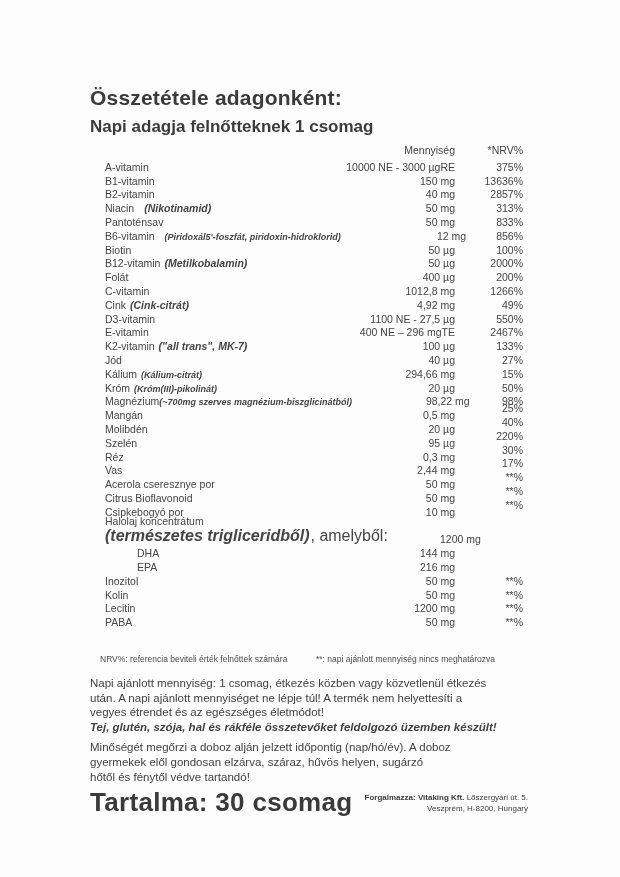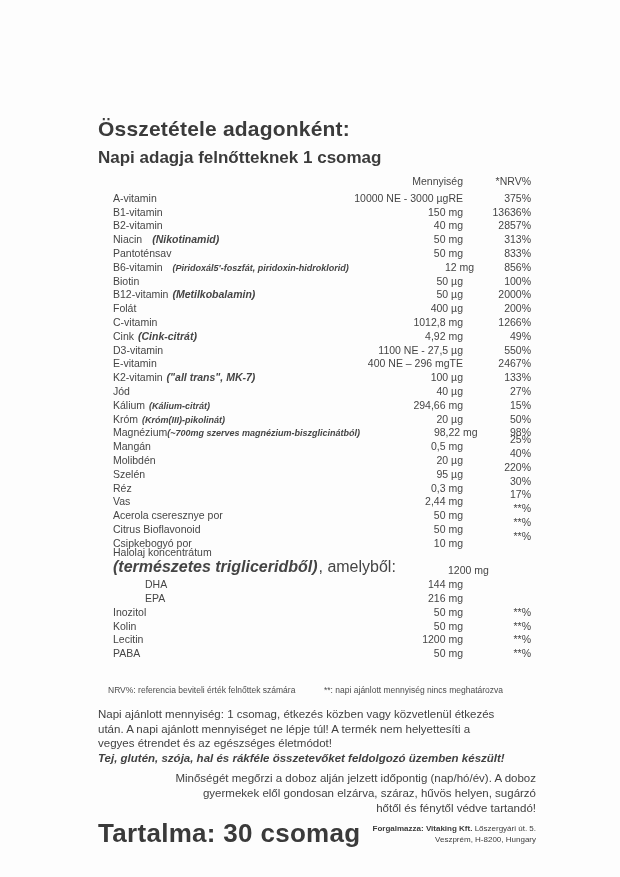--- a/index.html
+++ b/index.html
@@ -1,20 +1,20 @@
 <!DOCTYPE html>
 <html><head>
 <meta charset="utf-8">
 <style>
   html,body{margin:0;padding:0;background:#ffffff;}
   .page{
     width:620px;height:877px;background:#fdfdfd;position:relative;overflow:hidden;
     font-family:"Liberation Sans","DejaVu Sans",sans-serif;color:#424242;
   }
-  .content{position:absolute;left:98px;top:86px;width:438px;margin-top:31px;}
+  .content{position:absolute;left:90px;top:86px;width:438px;}
   .title{font-size:21px;font-weight:bold;color:#3b3b3b;margin:0 0 7px 0;letter-spacing:0.2px;}
   .subtitle{font-size:17px;font-weight:bold;color:#3b3b3b;margin:0 0 7px 0;}
   .table{margin-left:15px;width:418px;font-size:10.5px;color:#454545;}
   .t-head{display:flex;font-weight:normal;height:14px;margin-bottom:1px;}
   .t-row{display:flex;align-items:flex-end;height:13.8px;}
   .t-row.two-line{height:27.6px;}
   .cell-name{flex:1;white-space:nowrap;}
   .cell-amount{width:150px;text-align:right;white-space:nowrap;}
   .cell-nrv{width:68px;text-align:right;white-space:nowrap;}
   .t-row.indent .cell-name{padding-left:32px;}
@@ -22,21 +22,21 @@
   .paren.small{font-size:9px;}
   .paren.gap{margin-left:10px;}
   .paren.tight{margin-left:0;}
   .name-line2{font-size:16px;}
   .name-line2 .suffix{font-weight:normal;font-style:normal;margin-left:1px;}
   .cell-nrv.raised{position:relative;top:-7px;}
   .footnotes{display:flex;font-size:8.5px;color:#4c4c4c;margin:26px 0 0 10px;align-items:flex-end;}
   .fn-left{width:216px;}
   .para{font-size:11.5px;line-height:14.6px;color:#424242;margin:0;}
   .para-usage{margin-top:12px;}
-  .para-storage{margin-top:6px;text-align:right;}
+  .para-storage{margin-top:6px;}
   .allergen{font-weight:bold;font-style:italic;}
   .bottom{display:flex;justify-content:space-between;align-items:flex-start;margin-top:3px;}
   .contents{font-size:26px;font-weight:bold;color:#3a3a3a;letter-spacing:0.3px;}
   .distributor{font-size:8px;line-height:10.5px;text-align:right;color:#3c3c3c;margin-top:6px;}
   .distributor .b{font-weight:bold;}
 </style>
 </head>
 <body>
 
 <div class="page">

